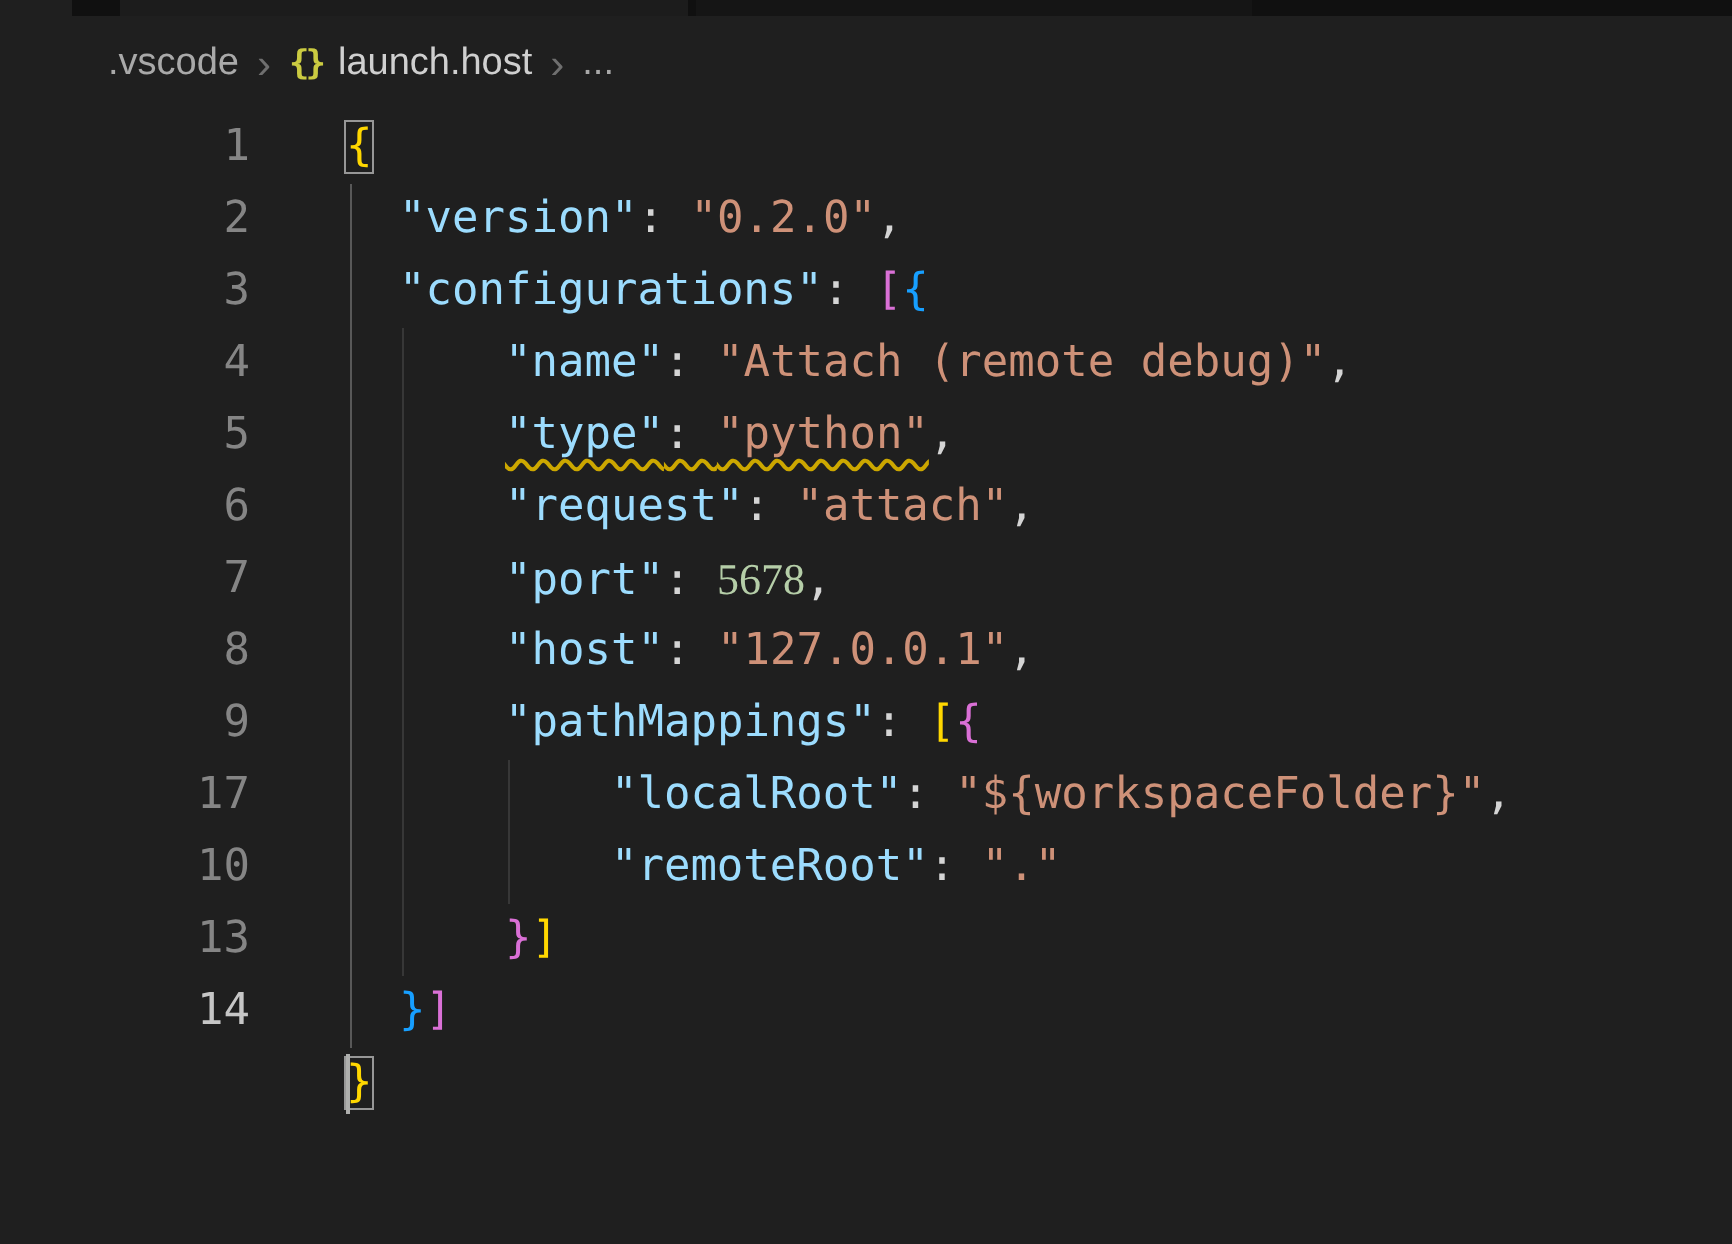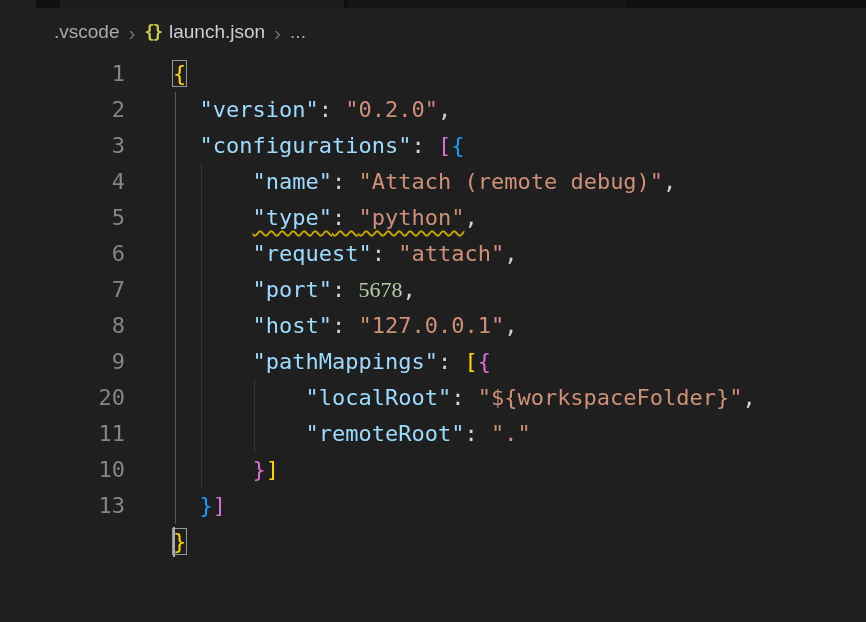--- a/index.html
+++ b/index.html
@@ -82,42 +82,42 @@
     <div class="seg2"></div>
   </div>
 
   <div class="breadcrumb">
     <span class="crumb">
       <span>.vscode</span>
     </span>
     <span class="crumb-sep">›</span>
     <span class="crumb">
       <span class="json-icon">{}</span>
-      <span class="crumb-file-label">launch.json</span>
+      <span class="crumb-file-label">launch.host</span>
     </span>
     <span class="crumb-sep">›</span>
     <span class="crumb">
       <span>...</span>
     </span>
   </div>
 
   <div class="gutter">
       <div class="ln">1</div>
       <div class="ln">2</div>
       <div class="ln">3</div>
       <div class="ln">4</div>
       <div class="ln">5</div>
       <div class="ln">6</div>
       <div class="ln">7</div>
       <div class="ln">8</div>
       <div class="ln">9</div>
-      <div class="ln">20</div>
-      <div class="ln">11</div>
+      <div class="ln">17</div>
       <div class="ln">10</div>
       <div class="ln">13</div>
+      <div class="ln active">14</div>
     </div>
 
   <div class="code">
     <div class="guides">
       <div class="guide g0 active"></div>
       <div class="guide g1"></div>
       <div class="guide g2"></div>
     </div>
   <div class="cl"><span class="b1 m">{</span></div>
       <div class="cl"><span>  </span><span class="k">"version"</span><span class="p">: </span><span class="s">"0.2.0"</span><span class="p">,</span></div>

